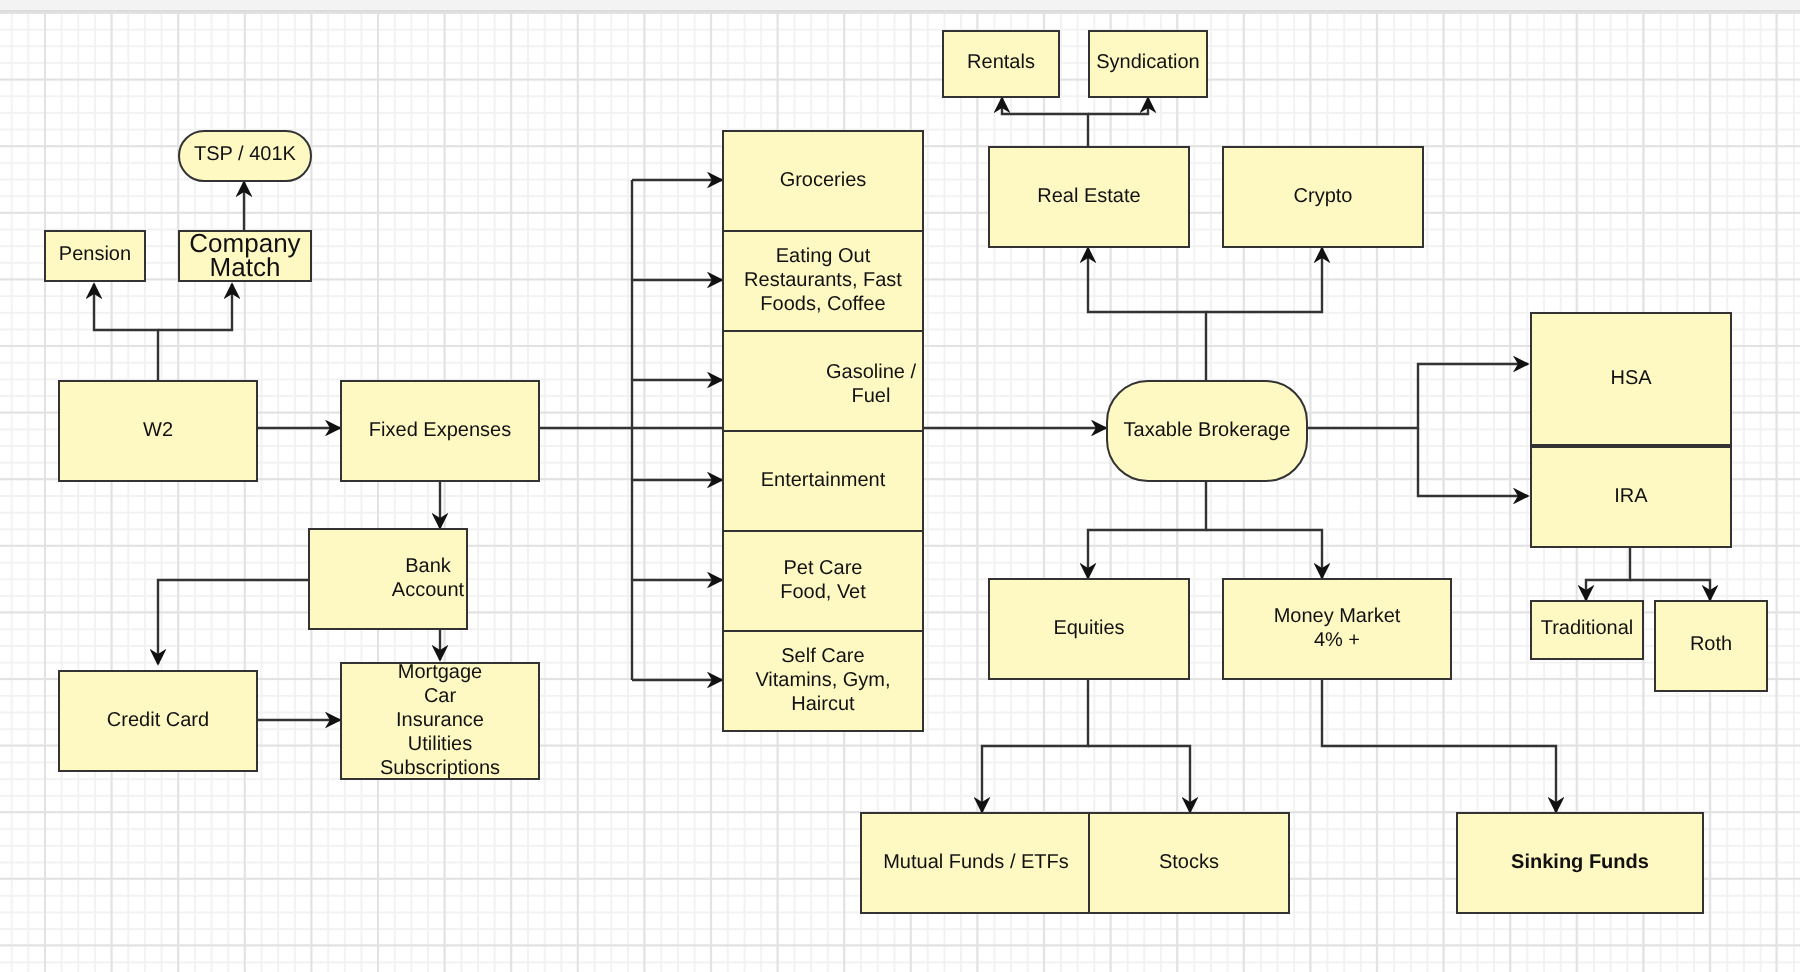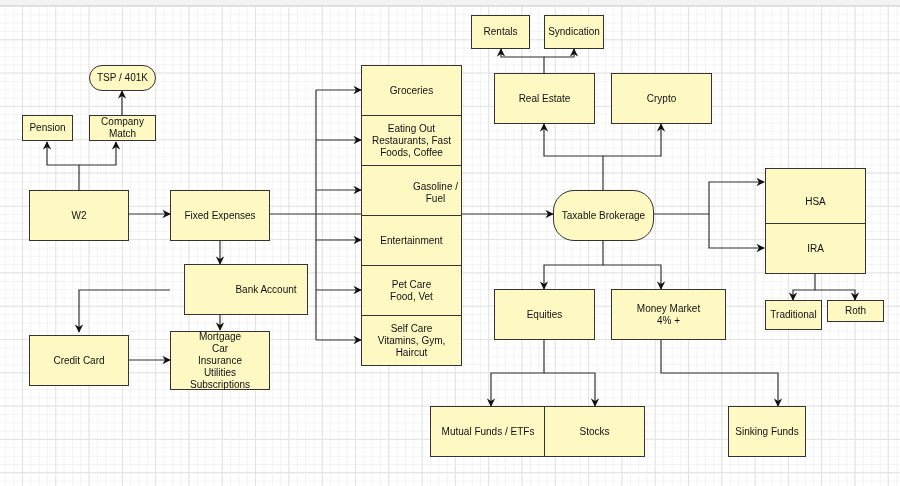--- a/index.html
+++ b/index.html
@@ -80,25 +80,25 @@
 
     <path d="M544,340 V373 H491 V406" marker-end="url(#arr)"></path>
     <path d="M544,373 H595 V406" marker-end="url(#arr)"></path>
 
     <path d="M661,340 V373 H778 V406" marker-end="url(#arr)"></path>
   </g>
 </svg>
 
 <div class="node" style="left:89px;top:65px;width:67px;height:26px;border-radius:13px;">TSP / 401K</div>
 <div class="node" style="left:22px;top:115px;width:51px;height:26px;">Pension</div>
-<div class="node" style="left:89px;top:115px;width:67px;height:26px;font-size:10px;line-height:12px;">Company
+<div class="node" style="left:89px;top:115px;width:67px;height:26px;font-size:13px;line-height:12px;">Company
 Match</div>
 <div class="node" style="left:29px;top:190px;width:100px;height:51px;">W2</div>
 <div class="node" style="left:170px;top:190px;width:100px;height:51px;">Fixed Expenses</div>
-<div class="node" style="left:184px;top:264px;width:124px;height:51px;padding-left:40px;">Bank Account</div>
+<div class="node" style="left:154px;top:264px;width:80px;height:51px;padding-left:40px;">Bank Account</div>
 <div class="node" style="left:29px;top:335px;width:100px;height:51px;">Credit Card</div>
 <div class="node" style="left:170px;top:331px;width:100px;height:59px;line-height:12px;">Mortgage
 Car
 Insurance
 Utilities
 Subscriptions</div>
 
 <div class="node" style="left:361px;top:65px;width:101px;height:51px;">Groceries</div>
 <div class="node" style="left:361px;top:115px;width:101px;height:51px;">Eating Out
 Restaurants, Fast
@@ -110,23 +110,23 @@
 <div class="node" style="left:361px;top:315px;width:101px;height:51px;">Self Care
 Vitamins, Gym,
 Haircut</div>
 
 <div class="node" style="left:471px;top:15px;width:59px;height:34px;">Rentals</div>
 <div class="node" style="left:544px;top:15px;width:60px;height:34px;">Syndication</div>
 <div class="node" style="left:494px;top:73px;width:101px;height:51px;">Real Estate</div>
 <div class="node" style="left:611px;top:73px;width:101px;height:51px;">Crypto</div>
 <div class="node" style="left:553px;top:190px;width:101px;height:51px;border-radius:21px;">Taxable Brokerage</div>
 
-<div class="node" style="left:765px;top:156px;width:101px;height:67px;margin-top:12px;">HSA</div>
+<div class="node" style="left:765px;top:156px;width:101px;height:67px;">HSA</div>
 <div class="node" style="left:765px;top:223px;width:101px;height:51px;">IRA</div>
 <div class="node" style="left:765px;top:300px;width:57px;height:30px;">Traditional</div>
-<div class="node" style="left:827px;top:300px;width:57px;height:22px;">Roth</div>
+<div class="node" style="left:827px;top:300px;width:57px;height:46px;">Roth</div>
 
 <div class="node" style="left:494px;top:289px;width:101px;height:51px;">Equities</div>
 <div class="node" style="left:611px;top:289px;width:115px;height:51px;">Money Market
 4% +</div>
 <div class="node" style="left:430px;top:406px;width:116px;height:51px;">Mutual Funds / ETFs</div>
 <div class="node" style="left:544px;top:406px;width:101px;height:51px;">Stocks</div>
-<div class="node" style="left:728px;top:406px;width:78px;height:51px;">Sinking Funds</div>
+<div class="node" style="left:728px;top:406px;width:124px;height:51px;font-weight:bold;">Sinking Funds</div>
 
 </body></html>

